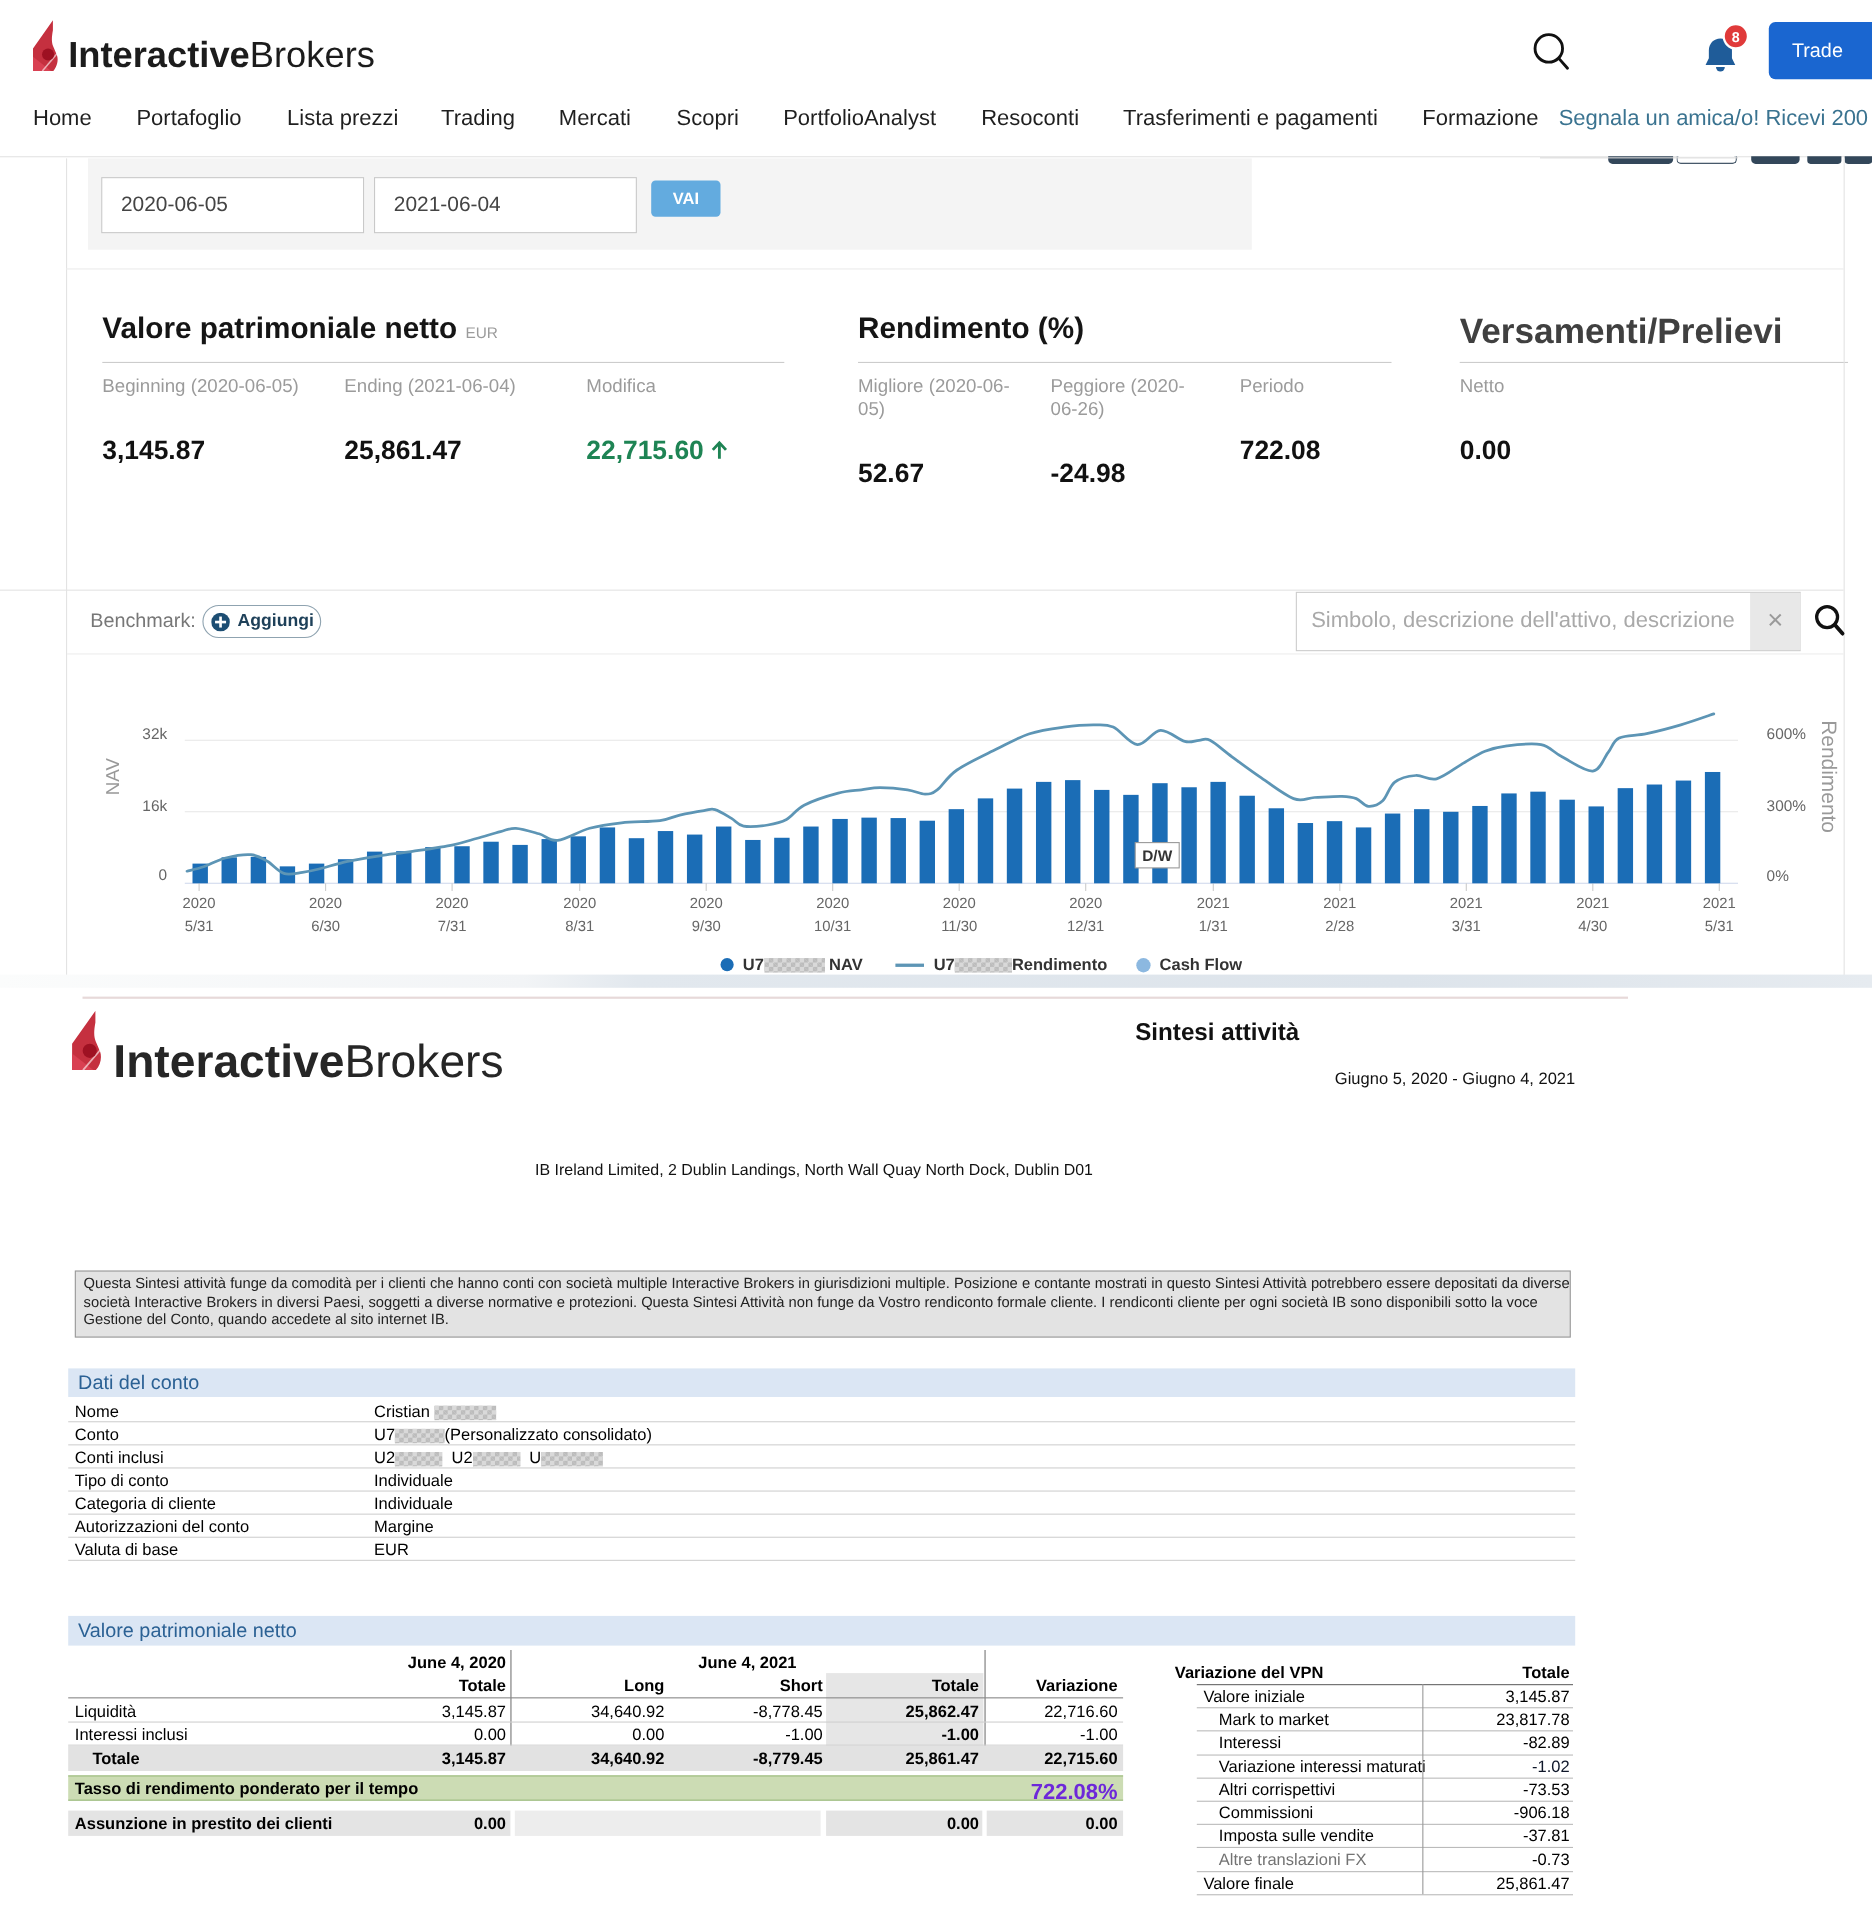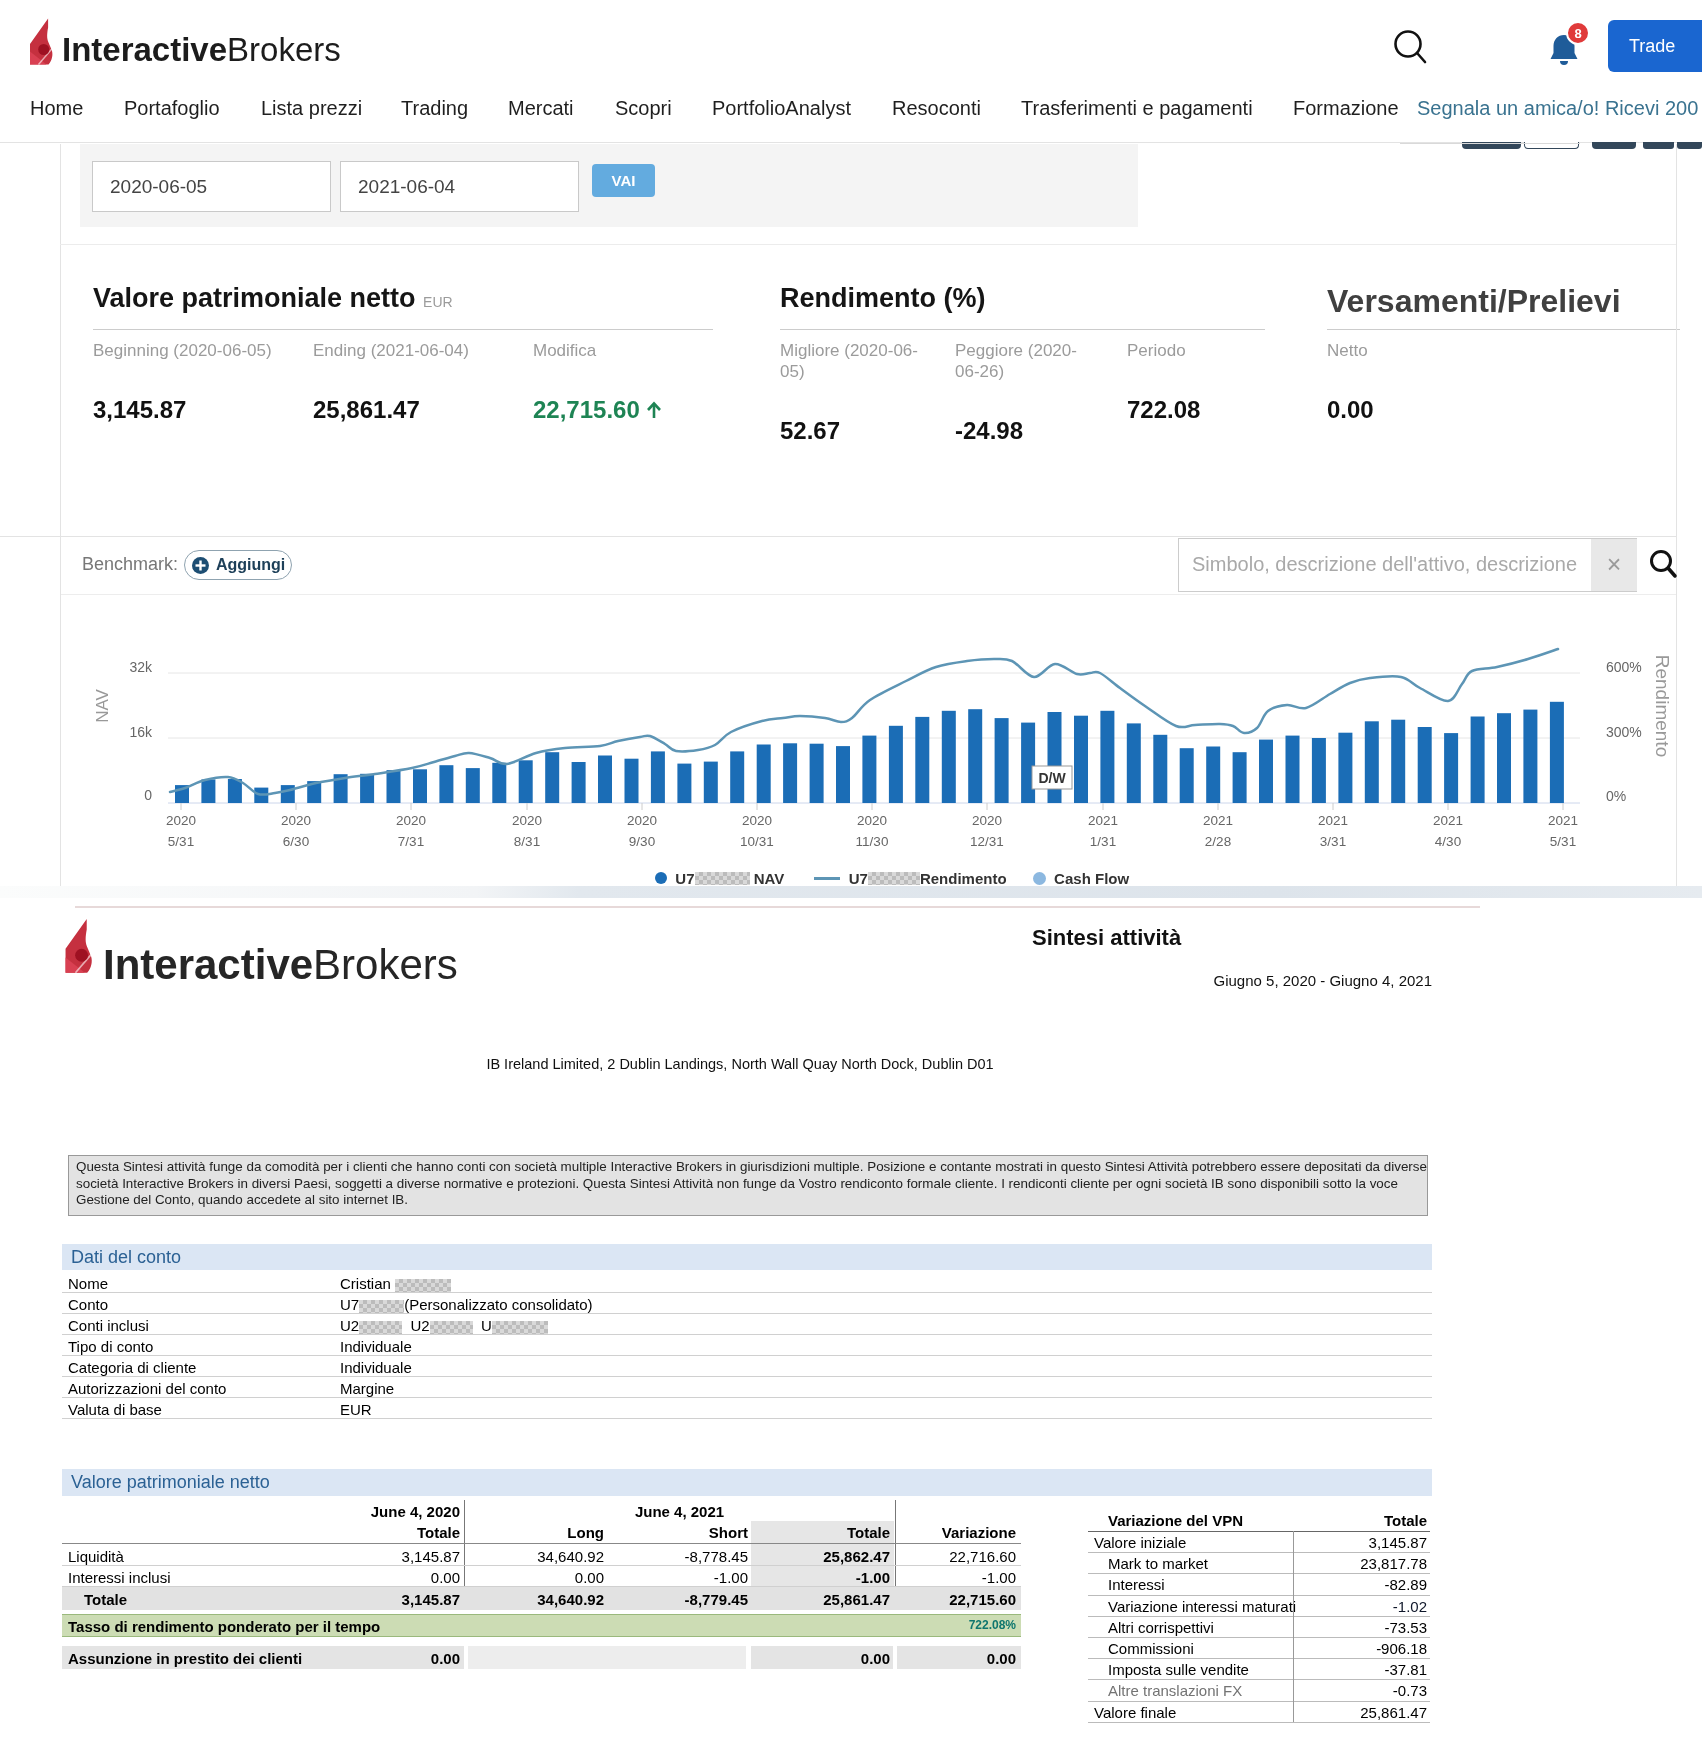--- a/index.html
+++ b/index.html
@@ -293,30 +293,30 @@
 <div class="row-line" style="left:62px;top:1586px;width:959px"></div>
 <div class="abs" style="left:62px;top:1587px;width:959px;height:23px;background:#e2e2e2"></div>
 <div class="abs" style="left:84px;top:1591px;font-weight:bold;font-size:15px;color:#000;white-space:nowrap">Totale</div>
 <div class="abs" style="left:340px;top:1591px;width:120px;text-align:right;font-weight:bold;font-size:15px;color:#000">3,145.87</div>
 <div class="abs" style="left:484px;top:1591px;width:120px;text-align:right;font-weight:bold;font-size:15px;color:#000">34,640.92</div>
 <div class="abs" style="left:628px;top:1591px;width:120px;text-align:right;font-weight:bold;font-size:15px;color:#000">-8,779.45</div>
 <div class="abs" style="left:770px;top:1591px;width:120px;text-align:right;font-weight:bold;font-size:15px;color:#000">25,861.47</div>
 <div class="abs" style="left:896px;top:1591px;width:120px;text-align:right;font-weight:bold;font-size:15px;color:#000">22,715.60</div>
 <div class="abs" style="left:62px;top:1614px;width:959px;height:23px;background:#ccdcb4;border-top:1px solid #9ab97c;border-bottom:1px solid #9ab97c"></div>
 <div class="abs" style="left:68px;top:1618px;font-weight:bold;font-size:15px;color:#000;white-space:nowrap">Tasso di rendimento ponderato per il tempo</div>
-<div class="abs" style="left:896px;top:1618px;width:120px;text-align:right;font-weight:bold;font-size:12px;color:#0f766e">722.08%</div>
+<div class="abs" style="left:896px;top:1618px;width:120px;text-align:right;font-weight:bold;font-size:20px;color:#6d28d9">722.08%</div>
 <div class="abs" style="left:62px;top:1646px;width:402px;height:23px;background:#e4e4e4"></div>
 <div class="abs" style="left:468px;top:1646px;width:278px;height:23px;background:#ededed"></div>
 <div class="abs" style="left:751px;top:1646px;width:142px;height:23px;background:#e4e4e4"></div>
 <div class="abs" style="left:897px;top:1646px;width:124px;height:23px;background:#e4e4e4"></div>
 <div class="abs" style="left:68px;top:1650px;font-weight:bold;font-size:15px;color:#000;white-space:nowrap">Assunzione in prestito dei clienti</div>
 <div class="abs" style="left:340px;top:1650px;width:120px;text-align:right;font-weight:bold;font-size:15px;color:#000">0.00</div>
 <div class="abs" style="left:770px;top:1650px;width:120px;text-align:right;font-weight:bold;font-size:15px;color:#000">0.00</div>
 <div class="abs" style="left:896px;top:1650px;width:120px;text-align:right;font-weight:bold;font-size:15px;color:#000">0.00</div>
-<div class="abs" style="left:1108px;top:1512px;font-weight:bold;font-size:15px;color:#000;white-space:nowrap">Variazione del VPN</div>
+<div class="abs" style="left:1068px;top:1512px;font-weight:bold;font-size:15px;color:#000;white-space:nowrap">Variazione del VPN</div>
 <div class="abs" style="left:1277px;top:1512px;width:150px;text-align:right;font-weight:bold;font-size:15px;color:#000">Totale</div>
 <div class="abs" style="left:1088px;top:1531px;width:342px;height:1px;background:#666"></div>
 <div class="abs" style="left:1094px;top:1534.0px;font-size:15px;color:#000;white-space:nowrap">Valore iniziale</div>
 <div class="abs" style="left:1277px;top:1534.0px;width:150px;text-align:right;font-size:15px;color:#000">3,145.87</div>
 <div class="abs" style="left:1088px;top:1552px;width:342px;height:1px;background:#bbb"></div>
 <div class="abs" style="left:1108px;top:1555.2px;font-size:15px;color:#000;white-space:nowrap">Mark to market</div>
 <div class="abs" style="left:1277px;top:1555.2px;width:150px;text-align:right;font-size:15px;color:#000">23,817.78</div>
 <div class="abs" style="left:1088px;top:1573px;width:342px;height:1px;background:#bbb"></div>
 <div class="abs" style="left:1108px;top:1576.4px;font-size:15px;color:#000;white-space:nowrap">Interessi</div>
 <div class="abs" style="left:1277px;top:1576.4px;width:150px;text-align:right;font-size:15px;color:#000">-82.89</div>

